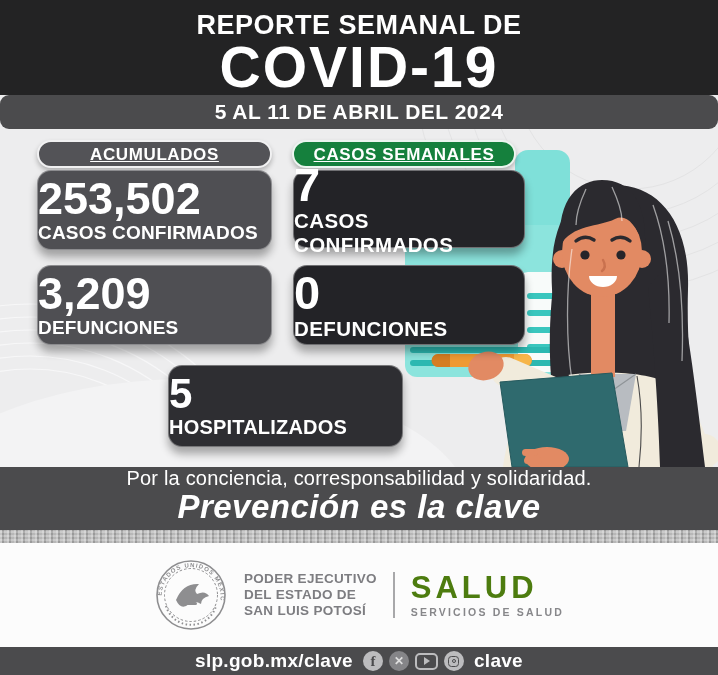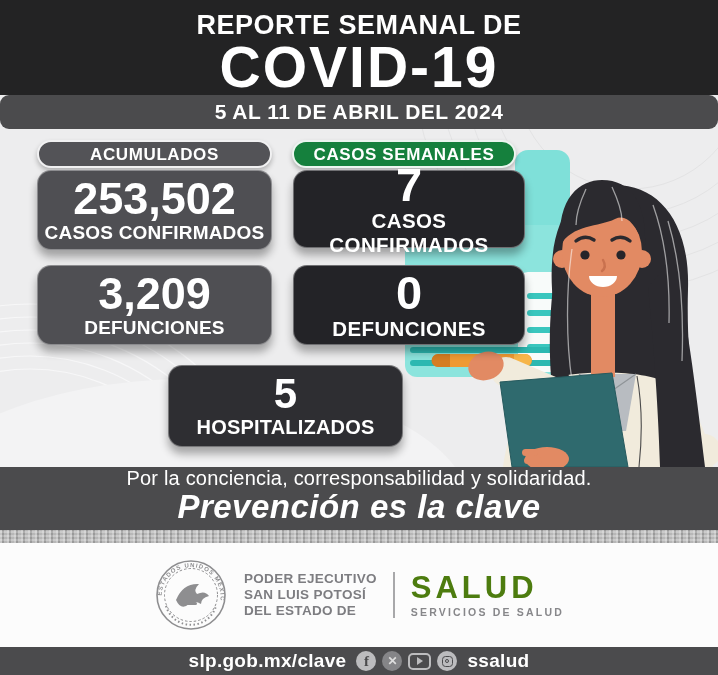--- a/index.html
+++ b/index.html
@@ -10,24 +10,24 @@
   .hdr { position:absolute; left:0; top:0; width:718px; height:95px; background:#232324; color:#fff; text-align:center; }
   .hdr-kicker { font-size:27px; font-weight:bold; letter-spacing:.5px; padding-top:10px; }
   .hdr-title  { font-size:57px; font-weight:bold; letter-spacing:2px; line-height:1.0; margin-top:-2px; }
   .datebar { position:absolute; left:0; top:95px; width:718px; height:34px; background:#4b4b4d; border-radius:9px; color:#fff;
              font-size:21px; font-weight:bold; letter-spacing:.5px; text-align:center; line-height:34px; }
 
   
   .stats-bg { position:absolute; left:0; top:129px; width:718px; height:338px; }
   .pill { position:absolute; height:28px; border-radius:15px; color:#fff; font-size:17px; font-weight:bold;
           letter-spacing:.6px; text-align:center; line-height:25px; border:2px solid rgba(255,255,255,.92);
-          box-shadow:0 3px 5px rgba(0,0,0,.25); }
+          box-shadow:0 3px 5px rgba(0,0,0,.25);text-decoration:underline; }
   .pill-gray { left:37px; top:140px; width:235px; background:#535357; }
   .pill-dark { left:292px; top:140px; width:224px; background:#15803d; }
-  .statbox { position:absolute; border-radius:14px; color:#fff; text-align:center;
+  .statbox { position:absolute; border-radius:14px; color:#fff; 
              box-shadow:0 7px 9px rgba(0,0,0,.32); border:1px solid rgba(255,255,255,.35);
              display:flex; flex-direction:column; justify-content:center; }
   .sb-gray { background:#4f4f53; }
   .sb-dark { background:#232327; }
   .sb-hosp { background:#2e2e32; }
   .bx-l1 { left:37px;  top:170px; width:235px; height:80px; }
   .bx-l2 { left:37px;  top:265px; width:235px; height:80px; }
   .bx-r1 { left:293px; top:170px; width:232px; height:78px; }
   .bx-r2 { left:293px; top:265px; width:232px; height:80px; }
   .bx-h  { left:168px; top:365px; width:235px; height:82px; }
@@ -225,22 +225,22 @@
         </defs>
       <text font-size="6" font-weight="bold" fill="#8e8e90" letter-spacing="1.1" font-family="Liberation Sans, sans-serif">
         <textPath href="#sealArc" startOffset="6%">ESTADOS UNIDOS MEXICANOS</textPath>
       </text>
       <path d="M 12 48 A 26 26 0 0 0 62 48" fill="none" stroke="#8e8e90" stroke-width="2" stroke-dasharray="1.5 2.5"></path>
       <path d="M 22 42 q 7 -17 23 -16 q -6 6 -2 10 q 8 -4 12 2 q -8 2 -8 8 q -6 -4 -12 0 q -8 7 -13 -4 z" fill="#8e8e90"></path>
       <rect x="31" y="44" width="12" height="3" rx="1.5" fill="#8e8e90"></rect>
     </svg>
     <div class="gov-text">
       <div>PODER EJECUTIVO</div>
+      <div>DEL ESTADO DE</div>
       <div>SAN LUIS POTOSÍ</div>
-      <div>DEL ESTADO DE</div>
     </div>
     <div class="v-div"></div>
     <div>
       <div class="salud-name">SALUD</div>
       <div class="salud-sub">SERVICIOS DE SALUD</div>
     </div>
   </div>
 
   <div class="botbar">
     <span class="url">slp.gob.mx/clave</span>
@@ -249,16 +249,16 @@
       <span class="soc xb">✕</span>
       <span class="soc yt">
           <span class="yt-tri"></span>
         </span>
       <span class="soc ig">
           <span class="ig-box">
             <span class="ig-dot"></span>
           </span>
         </span>
     </span>
-    <span class="handle">ssalud</span>
+    <span class="handle">clave</span>
   </div>
 
 </div>
 
 </body></html>

